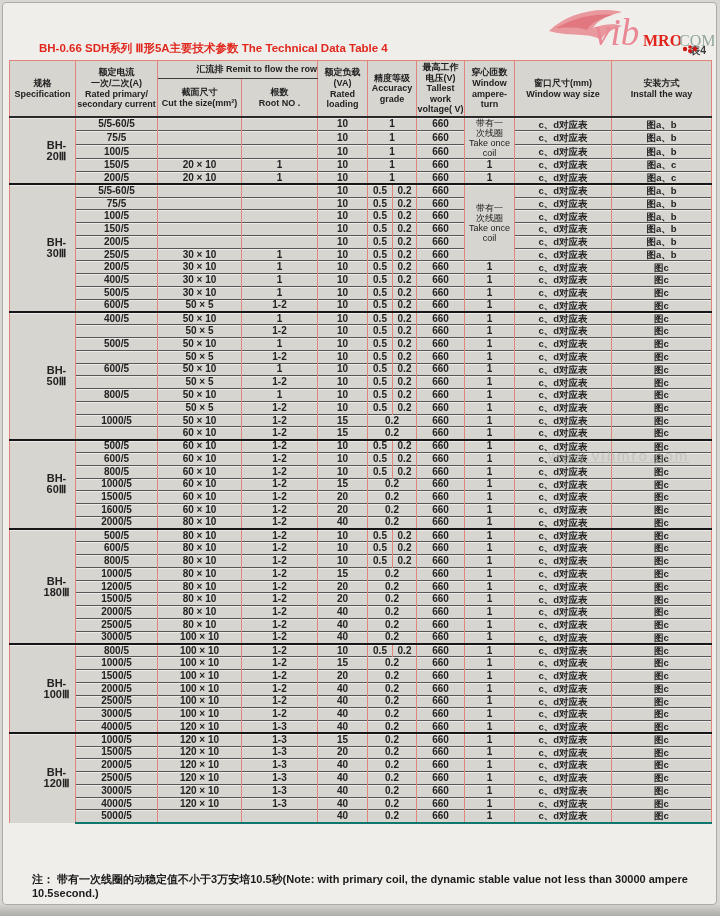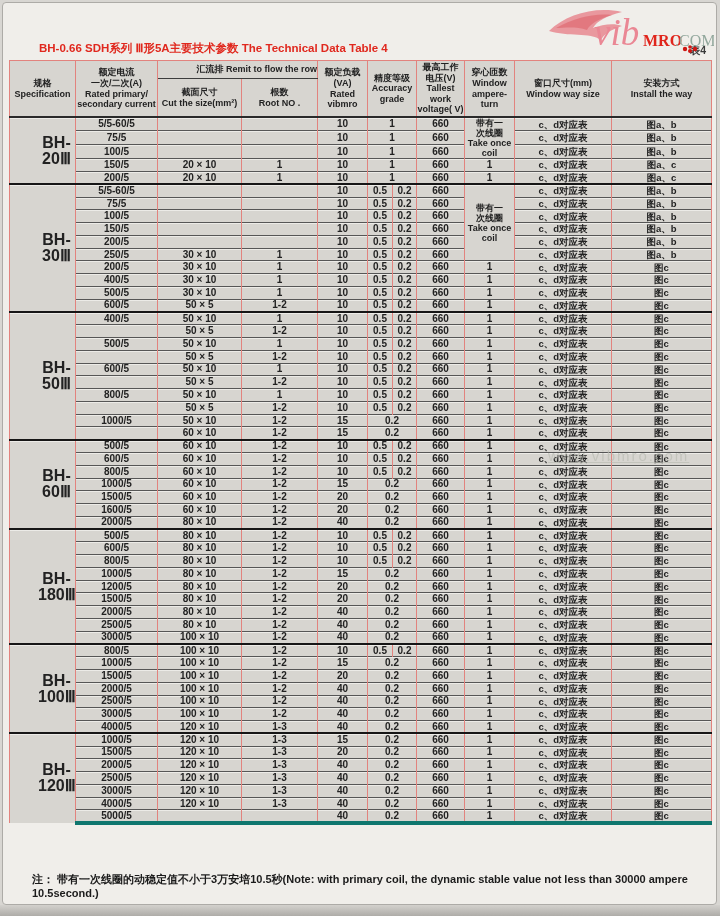--- a/index.html
+++ b/index.html
@@ -63,23 +63,23 @@
   }
   .dtable thead td.busbar { border-bottom:1.5px solid #3c3c3c; height:16px;text-align:right; }
   .dtable thead tr.subrow td { height:34px; }
   .dtable tbody td {
     border-top:1px solid #565656;
     height:12.78px; line-height:1;
     font-size:10px; font-weight:bold;
     box-shadow:inset 0 1px 0 rgba(250,250,247,.6);
   }
   .dtable tbody tr.group-start td { border-top:2px solid #161616; }
-  .dtable tbody tr:last-child td { border-bottom:4px solid #0f766e; }
-  .dtable td.spec { font-size:16px;padding-left:28px; }
-  .dtable td.turns-merged { white-space:pre-line; font-size:9px; line-height:1.12; font-weight:bold; }
+  .dtable tbody tr:last-child td { border-bottom:2px solid #0f766e; }
+  .dtable td.spec { font-size:11px;padding-left:28px; }
+  .dtable td.turns-merged { white-space:pre-line; font-size:9px; line-height:1.12; font-weight:normal; }
   .dtable td.win, .dtable td.inst { font-size:9.5px; }
   .note {
     position:absolute; left:32px; top:872px; width:680px;
     font-size:11px; font-weight:bold; color:#1b1b1b;
   }
 </style>
 </head>
 <body>
 
 <div class="page"></div>
@@ -124,21 +124,21 @@
       <td rowspan="2">规格
 Specification</td>
       <td rowspan="2">额定电流
 一次/二次(A)
 Rated primary/
 secondary current</td>
       <td colspan="2" class="busbar">汇流排 Remit to flow the row</td>
       <td rowspan="2">额定负载
 (VA)
 Rated
-vibmro</td>
+loading</td>
       <td rowspan="2" colspan="2">精度等级
 Accuracy
 grade</td>
       <td rowspan="2">最高工作
 电压(V)
 Tallest work
 voltage( V)</td>
       <td rowspan="2">穿心匝数
 Window
 ampere-turn</td>

